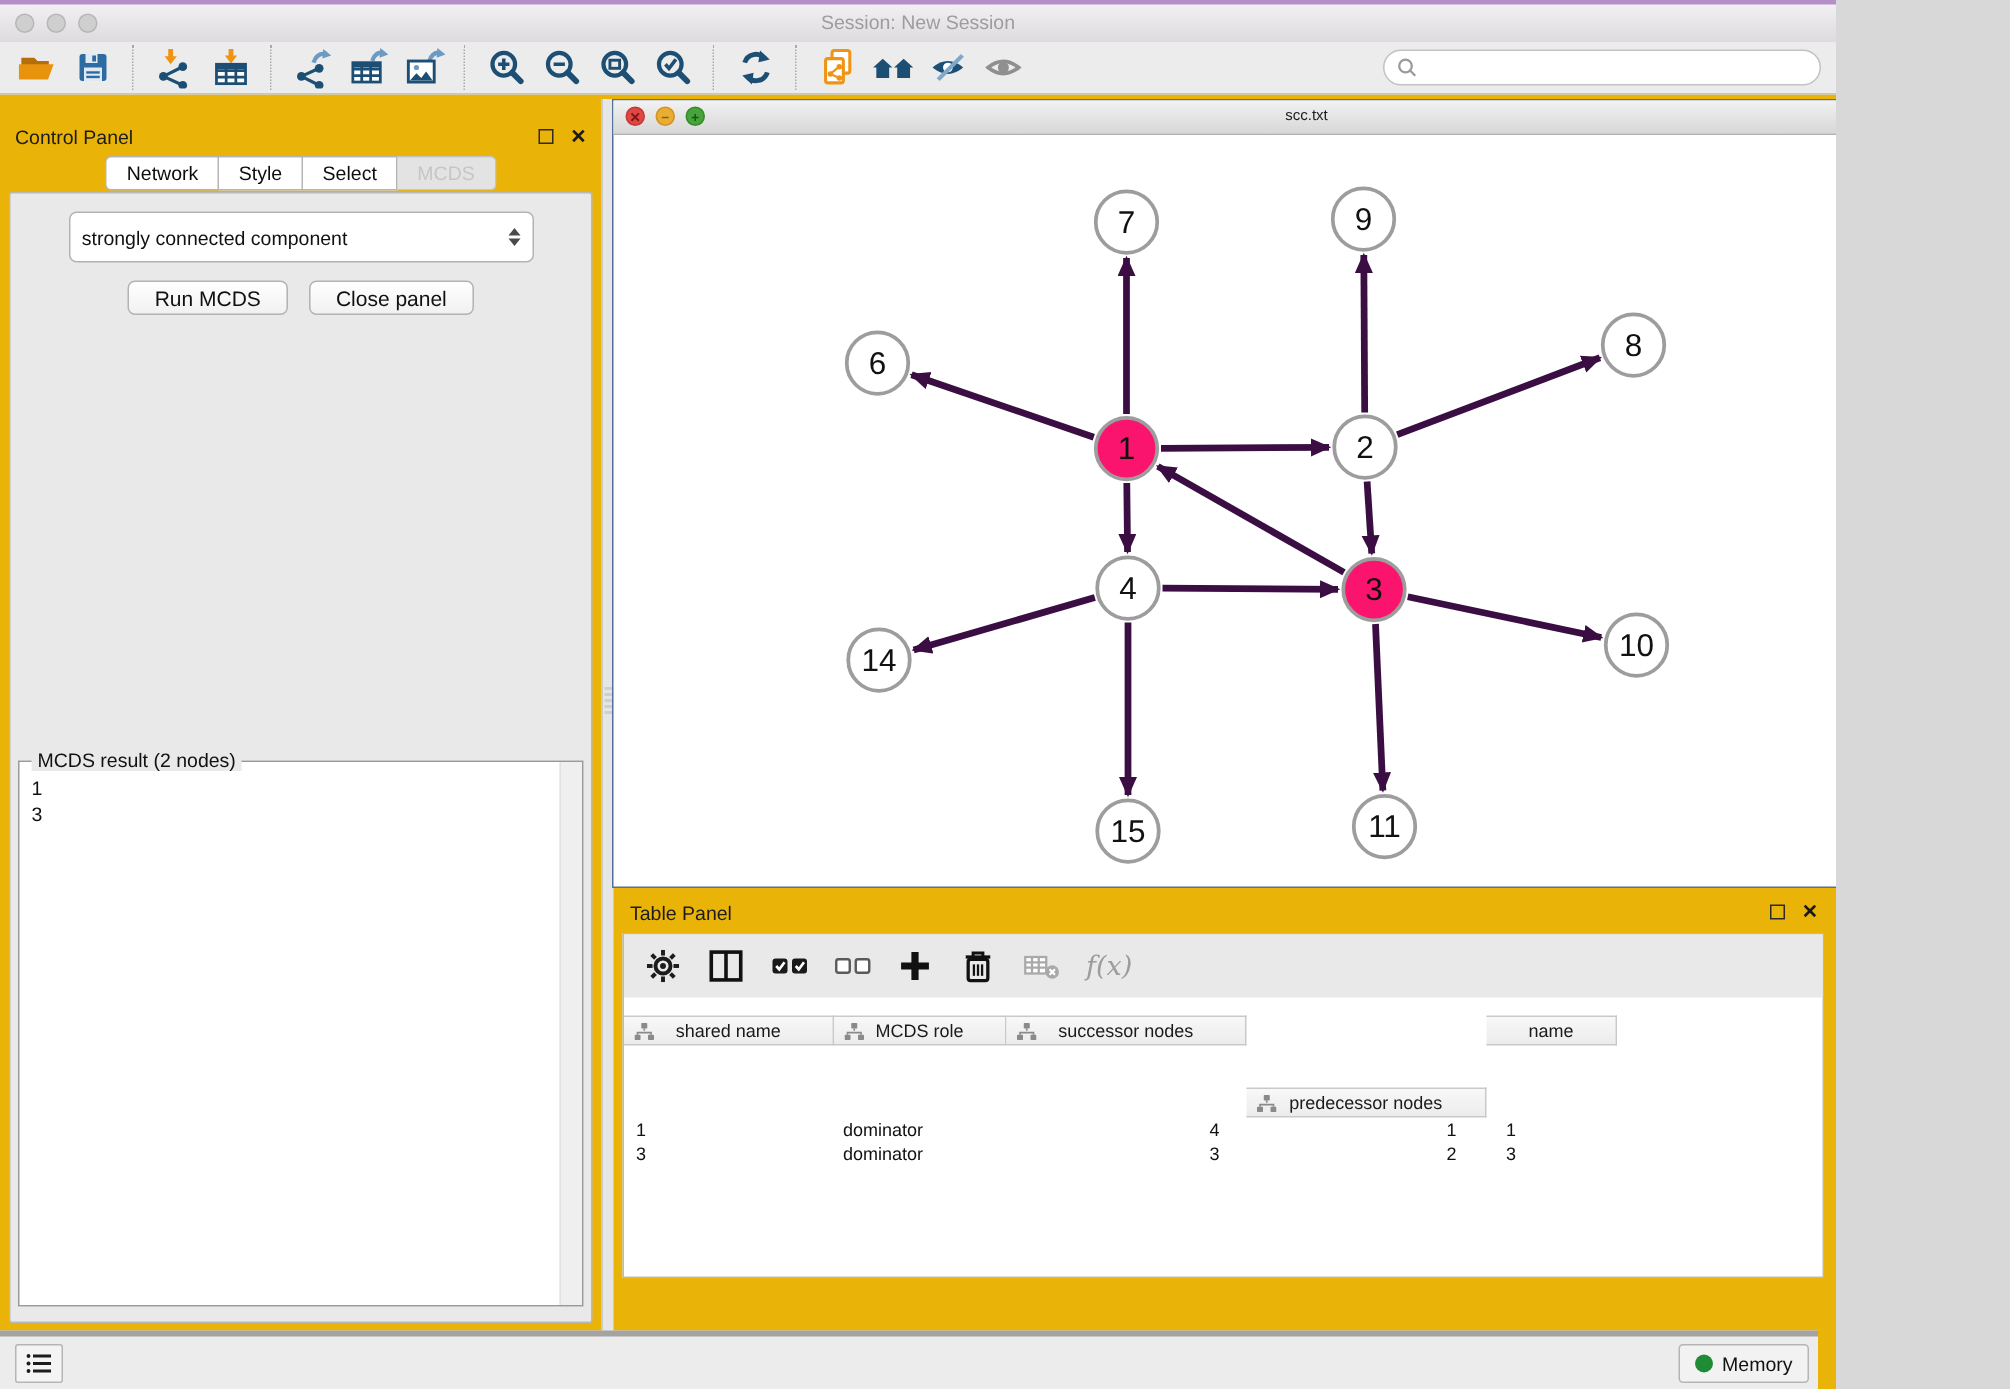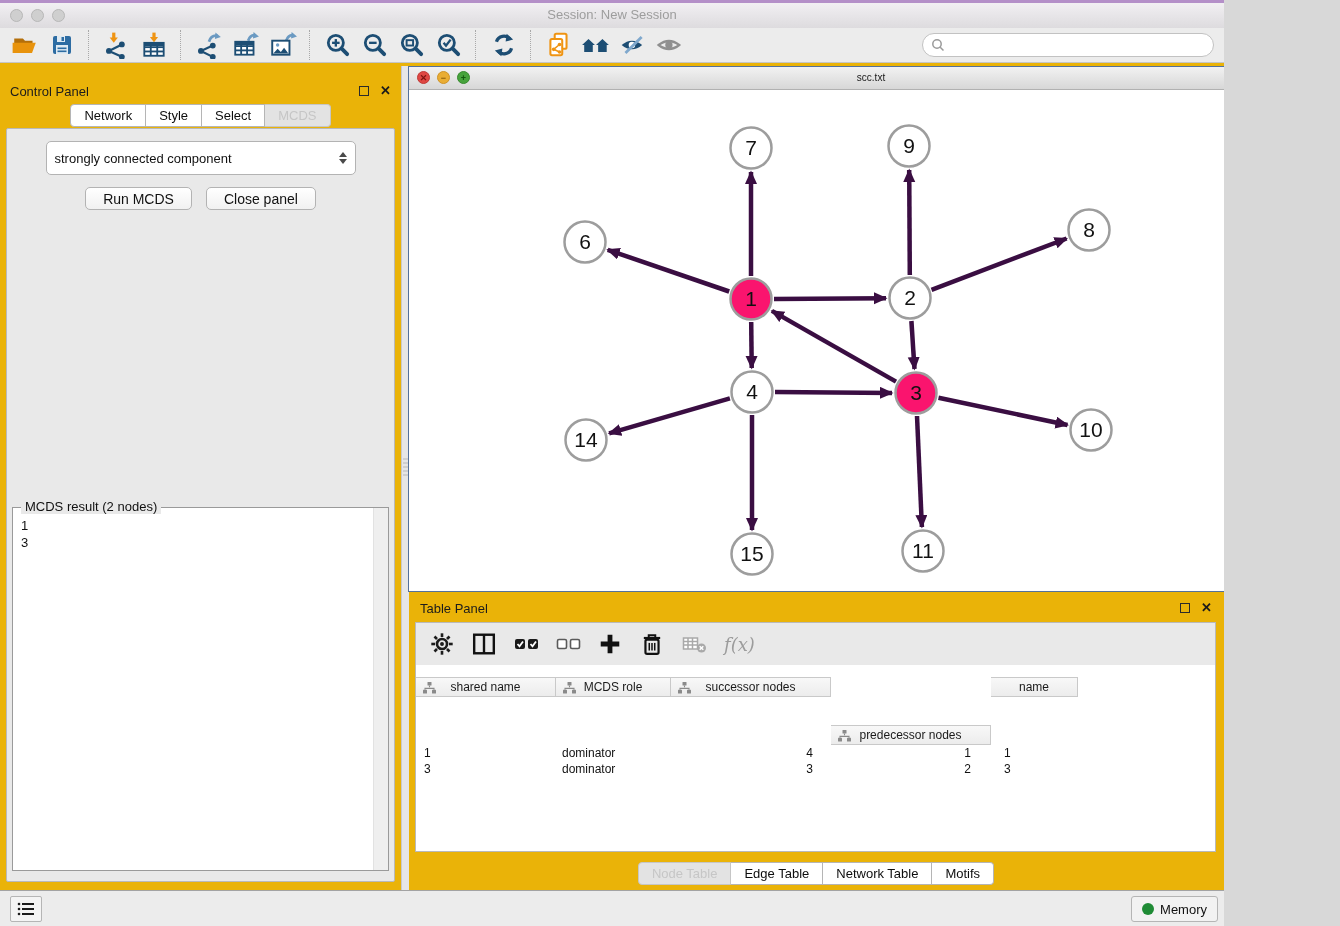--- a/index.html
+++ b/index.html
@@ -87,21 +87,21 @@
   .hcell{position:relative;height:20px;box-sizing:border-box;border-right:1px solid #c9c9c9;
     border-top:1px solid #c9c9c9;border-bottom:1px solid #c9c9c9;
     background:linear-gradient(#f8f8f8,#ececec);display:flex;align-items:center;justify-content:center;
     font-size:12px;color:#1a1a1a;}
   .hcell svg{position:absolute;left:7px;top:4px;}
   .trow{display:flex;height:16px;align-items:center;}
   .tcell{box-sizing:border-box;font-size:12px;color:#111;overflow:hidden;white-space:nowrap;}
   .tp-tabs{position:absolute;left:0;right:0;top:267px;display:flex;justify-content:center;}
 
   
-  .statusbar{position:absolute;left:0;right:0;bottom:0;height:35px;background:#ececec;border-top:1px solid #a3a3a3;text-decoration:underline;}
+  .statusbar{position:absolute;left:0;right:12px;bottom:0;height:35px;background:#ececec;border-top:4px solid #a3a3a3;text-decoration:underline;}
   .listbtn{position:absolute;left:10px;top:5px;width:30px;height:24px;background:#f4f4f4;
     border:1px solid #b5b5b5;border-radius:2px;display:flex;align-items:center;justify-content:center;}
   .membtn{position:absolute;right:6px;top:5px;height:24px;padding:0 10px;background:#f2f2f2;
     border:1px solid #b5b5b5;border-radius:3px;display:flex;align-items:center;gap:6px;font-size:13px;color:#111;}
   .memdot{width:12px;height:12px;border-radius:50%;background:#1f8b35;}
 </style>
 </head>
 <body>
 
 <div class="app">
@@ -530,26 +530,20 @@
           </div>
           <div class="trow">
             <div class="tcell" style="width: 140px; text-align: left; padding-left: 8px;">3</div>
             <div class="tcell" style="width: 115px; text-align: left; padding-left: 6px;">dominator</div>
             <div class="tcell" style="width: 160px; text-align: right; padding-right: 18px;">3</div>
             <div class="tcell" style="width: 160px; text-align: right; padding-right: 20px;">2</div>
             <div class="tcell" style="width: 87px; text-align: left; padding-left: 13px;">3</div>
           </div>
         </div>
     </div>
-    <div class="tp-tabs seg-tabs">
-        <span class="seg-tab active">Node Table</span>
-        <span class="seg-tab">Edge Table</span>
-        <span class="seg-tab">Network Table</span>
-        <span class="seg-tab">Motifs</span>
-      </div>
   </div>
 
   <div class="statusbar">
     <span class="listbtn">
       <svg width="18" height="16" viewBox="0 0 18 16">
           <g fill="#1c1c1c">
             <circle cx="2" cy="3" r="1.3"></circle>
             <rect x="5" y="2" width="12" height="2"></rect>
             <circle cx="2" cy="8" r="1.3"></circle>
             <rect x="5" y="7" width="12" height="2"></rect>

